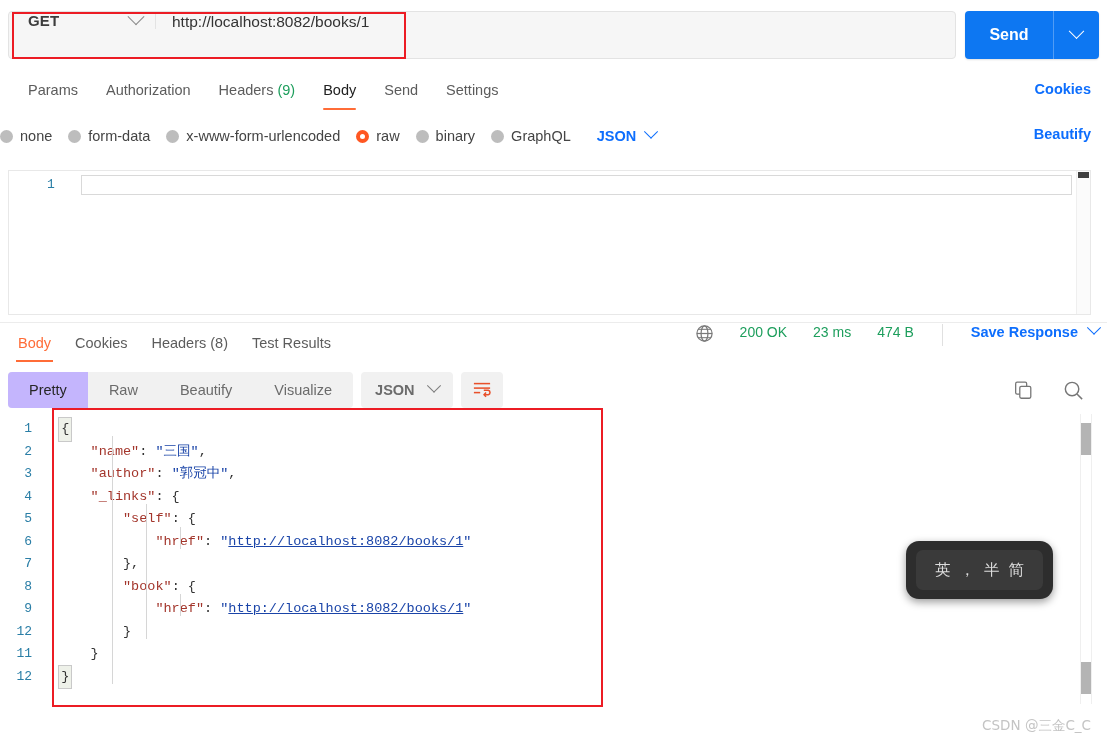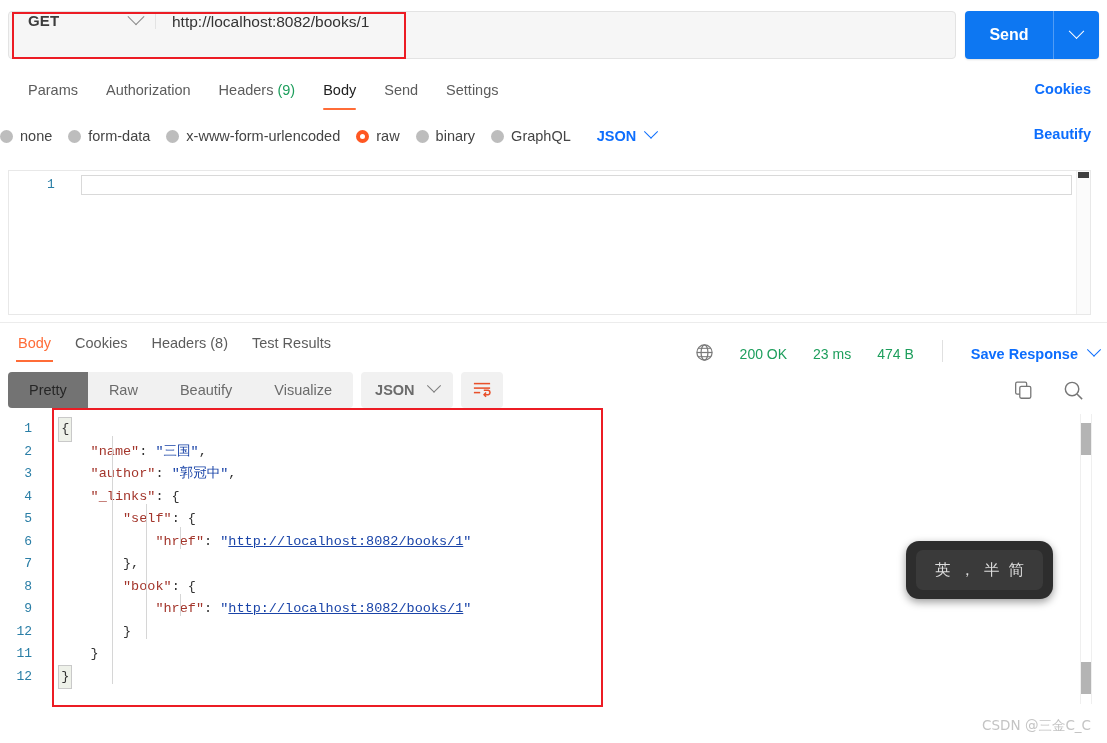--- a/index.html
+++ b/index.html
@@ -245,21 +245,21 @@
     content: "";
     position: absolute;
     left: 10px; right: 10px; bottom: 0;
     height: 2.5px; background: #ff6c37;
   }
   .resp-tab .tab-count { color: #5c5c5c; }
   .resp-meta {
     position: absolute;
     right: 8px; top: 324px;
     height: 38px;
-    display: flex; align-items: flex-end;
+    display: flex; align-items: flex-start;
     gap: 26px;
   }
   .globe-icon { display: flex; align-items: center; }
   .stat-green {
     color: #1d9e5c;
     font-size: 14px;
     white-space: nowrap;
   }
   .meta-div {
     width: 1px; height: 22px; background: #e0e0e0;
@@ -287,21 +287,21 @@
     height: 36px;
   }
   .seg {
     padding: 0 21px;
     display: flex; align-items: center;
     font-size: 14.5px;
     color: #6b6b6b;
     cursor: pointer;
     white-space: nowrap;
   }
-  .seg.active { background: #737373; color: #262626; }
+  .seg.active { background: #c4b5fd; color: #262626; }
   .type-group {
     margin-left: 8px;
     background: #f1f1f1;
     border-radius: 4px;
     height: 36px;
     display: flex; align-items: center;
     padding: 0 14px;
     cursor: pointer;
   }
   .type-group .lbl { font-size: 14.5px; color: #6b6b6b; font-weight: bold; }

